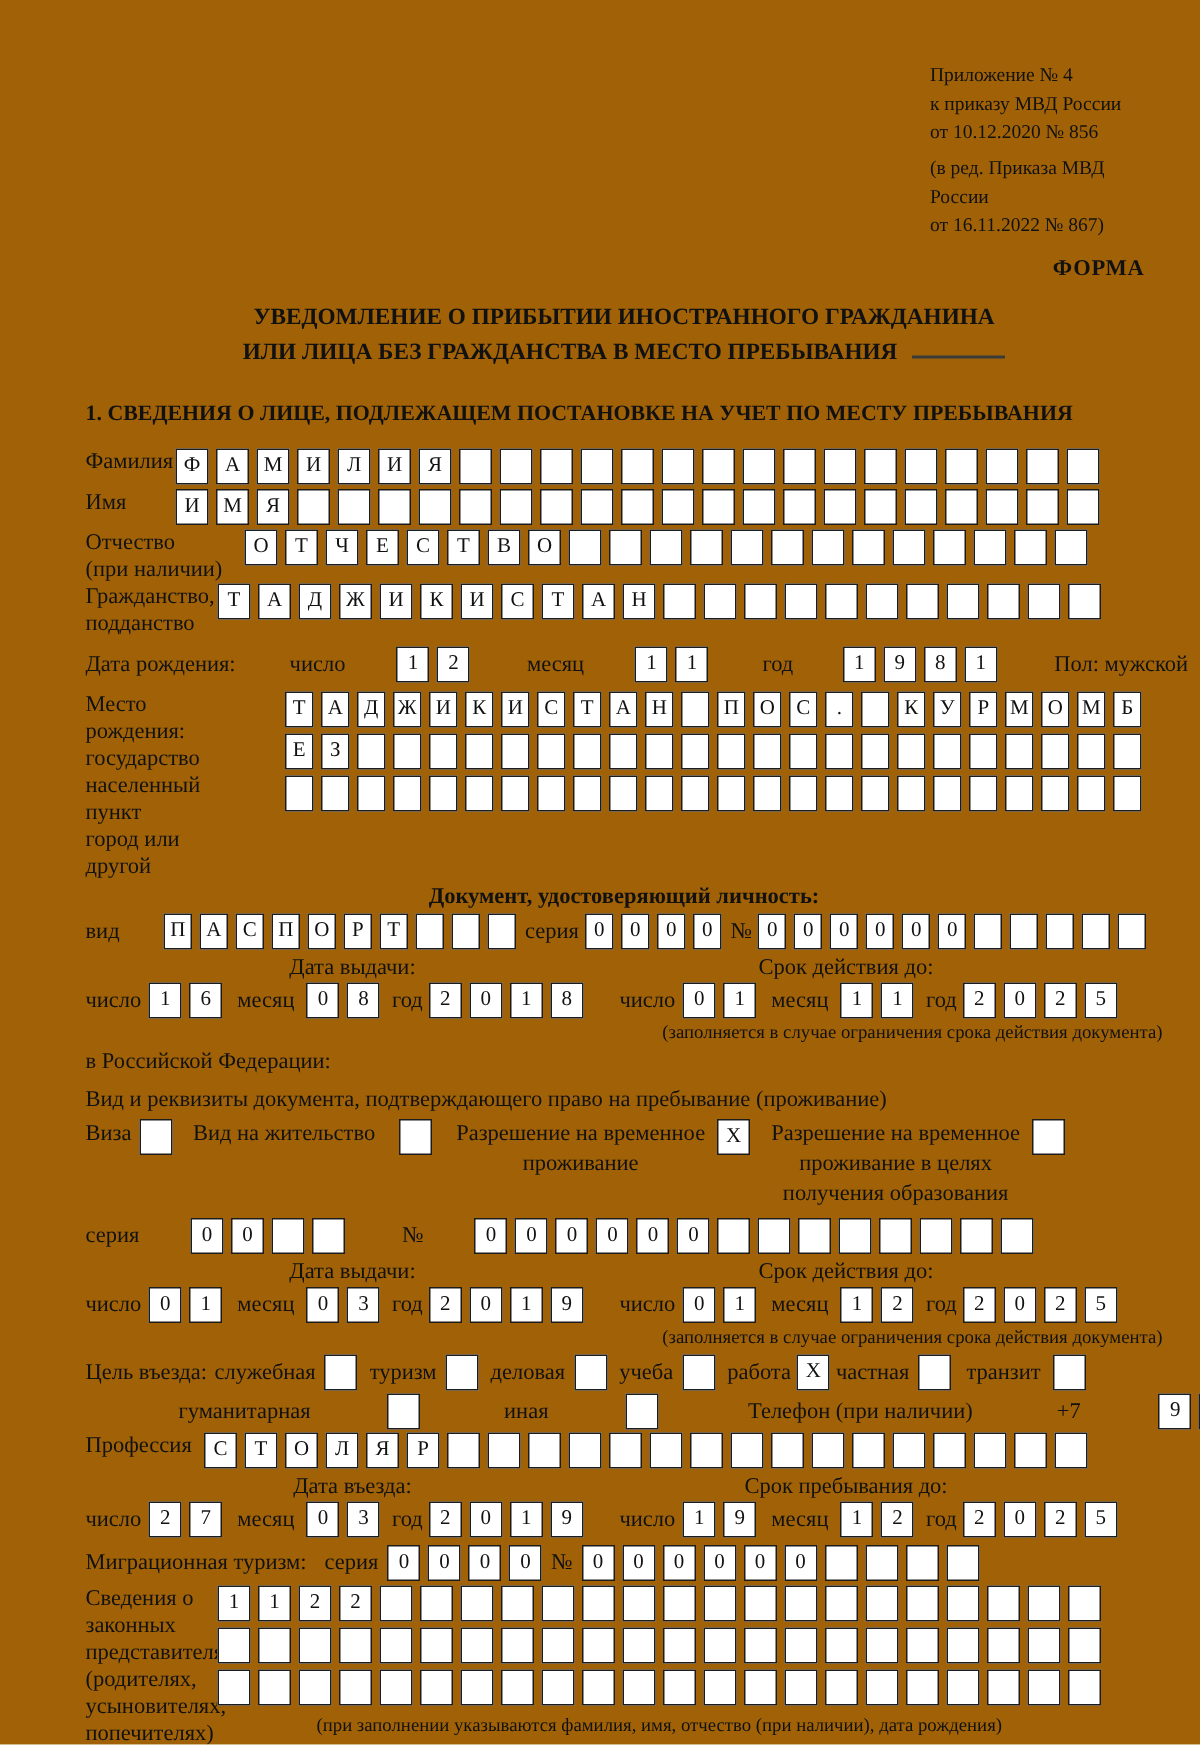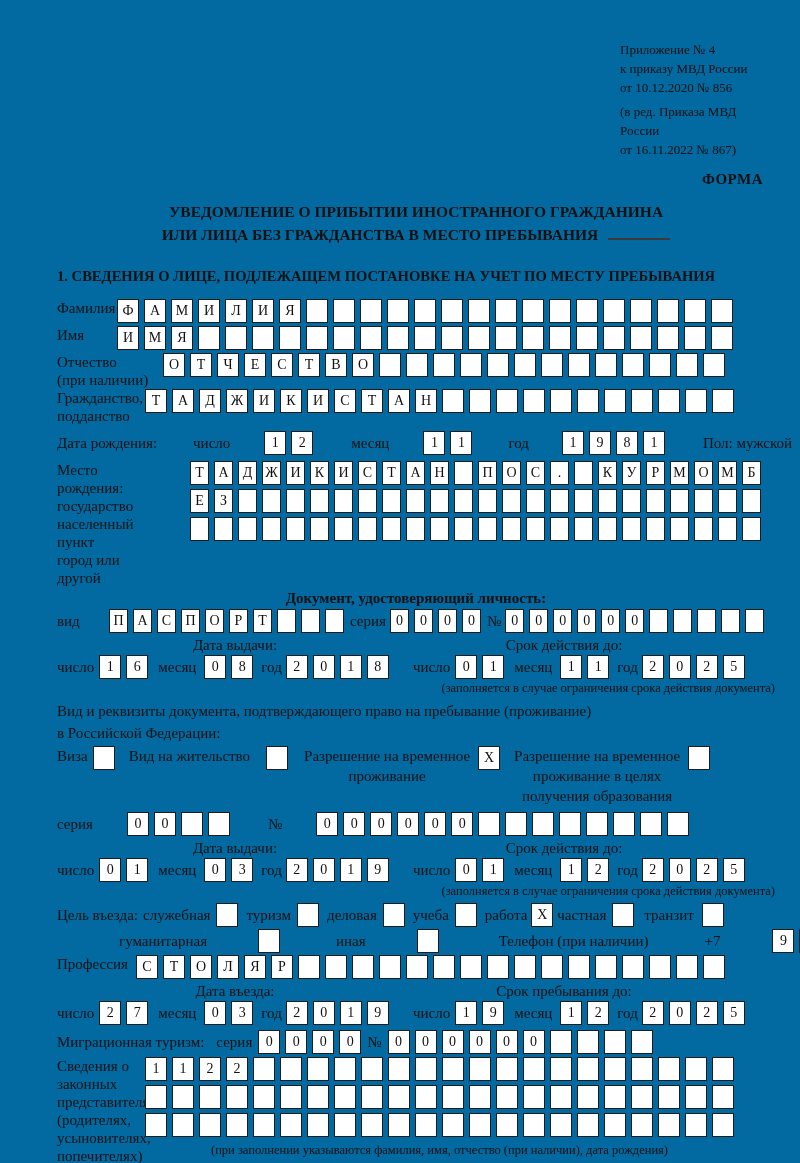--- a/index.html
+++ b/index.html
@@ -1,18 +1,18 @@
 <!DOCTYPE html>
 <html><head>
 <meta charset="utf-8">
 <style>
   html,body{margin:0;padding:0;background:#ffffff;}
   .page{
     width:800px;height:1163px;box-sizing:border-box;
-    background:#0369a1;color:#111;
+    background:#a16207;color:#111;
     font-family:"Liberation Serif","DejaVu Serif",serif;
     padding:40px 25px 10px 57px;
     overflow:hidden;position:relative;
   }
   
   .topright{margin-left:563px;font-size:13px;line-height:19px;}
   .topright .gap{margin-top:5px;}
   .forma{font-weight:bold;font-size:15px;text-align:right;padding-right:12px;margin-top:12px;letter-spacing:.5px;}
   .title{font-weight:bold;font-size:15.5px;text-align:center;margin-top:12px;line-height:23px;}
   .uline{display:inline-block;width:62px;border-bottom:2px solid #3a3a3a;height:13px;margin-left:10px;}
@@ -392,22 +392,22 @@
       <span class="cells ml4">
           <span class="cell">2</span>
           <span class="cell">0</span>
           <span class="cell">2</span>
           <span class="cell">5</span>
         </span>
     </div>
   </div>
   <div class="note mt1">(заполняется в случае ограничения срока действия документа)</div>
 
+  <div class="para mt3">в Российской Федерации:</div>
   <div class="para mt6">Вид и реквизиты документа, подтверждающего право на пребывание (проживание)</div>
-  <div class="para mt3">в Российской Федерации:</div>
 
   <div class="optrow mt3">
     <div class="opt">
       <span class="opt-label">Виза</span>
       <span class="cells ml5">
           <span class="cell"></span>
         </span>
     </div>
     <div class="opt ml14">
       <span class="opt-label">Вид на жительство</span>

